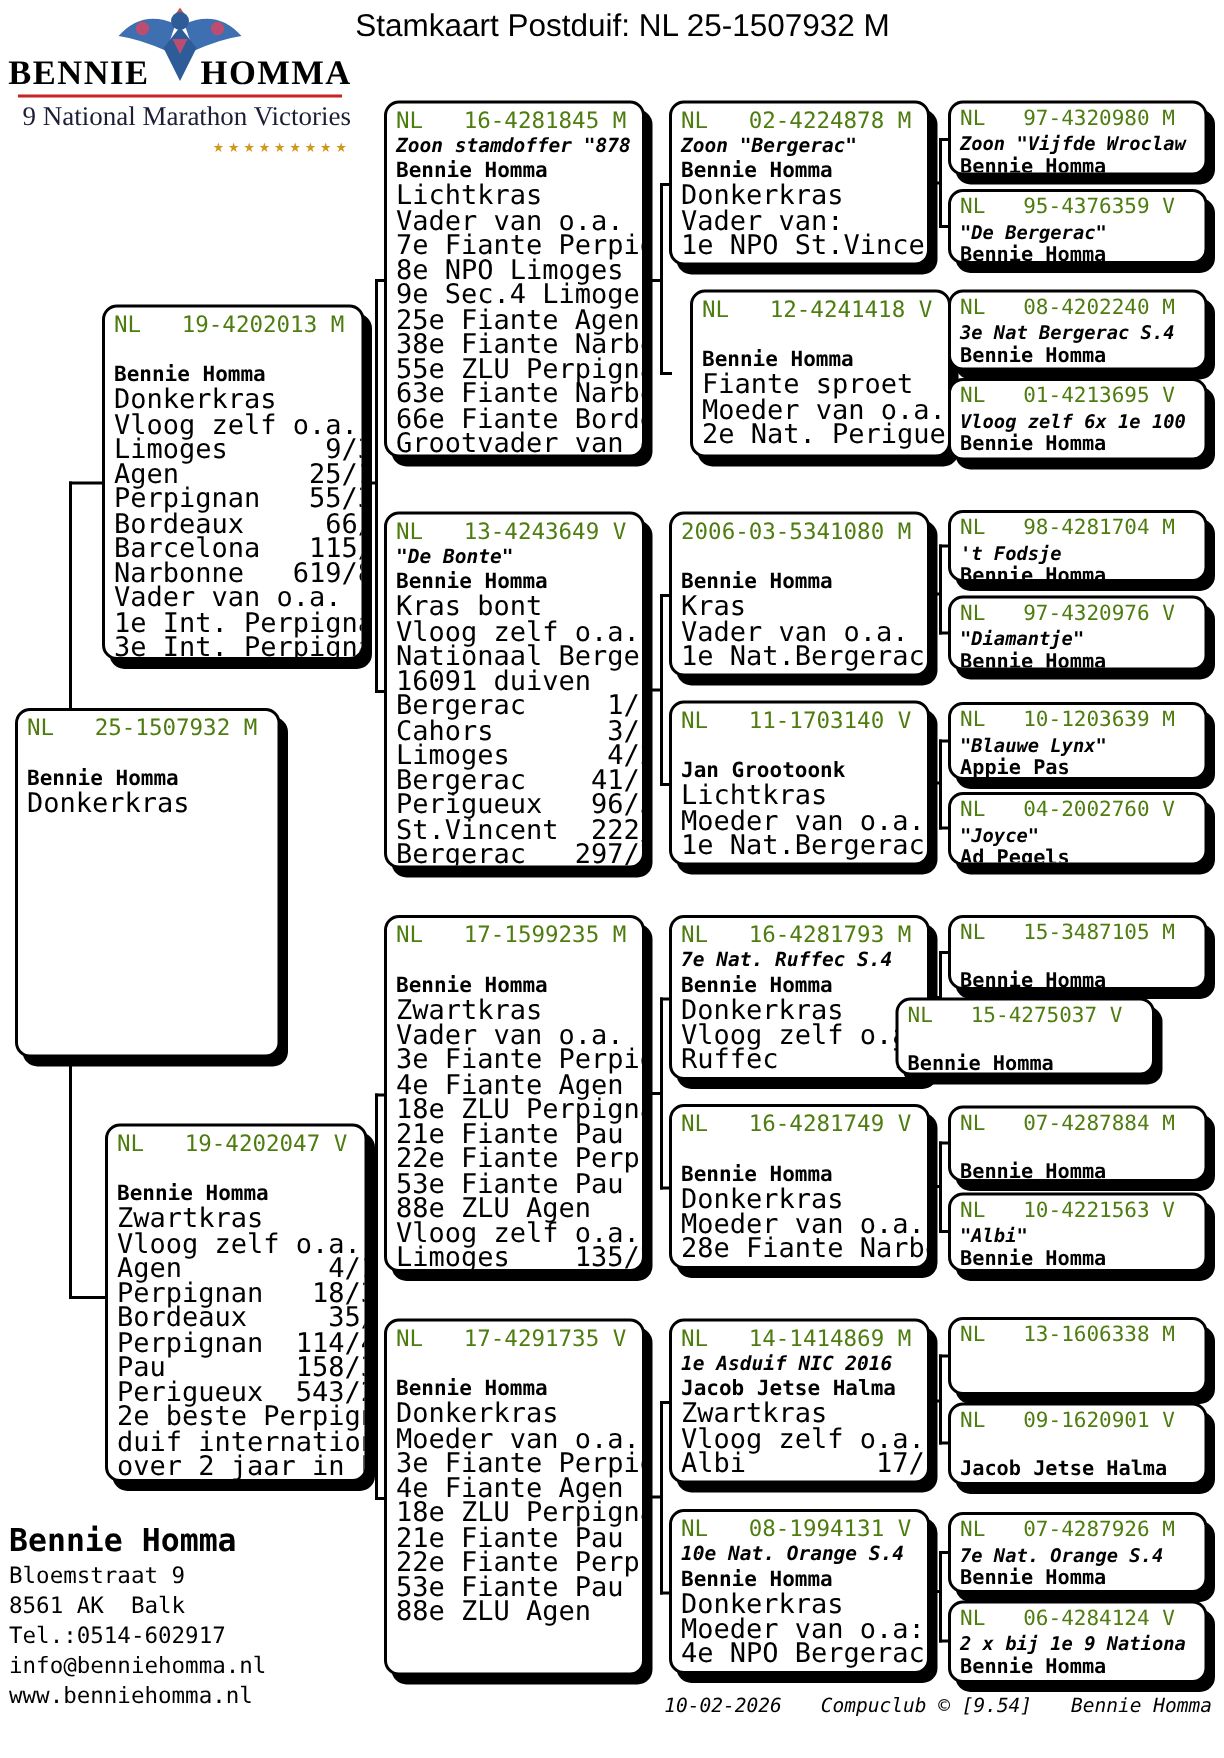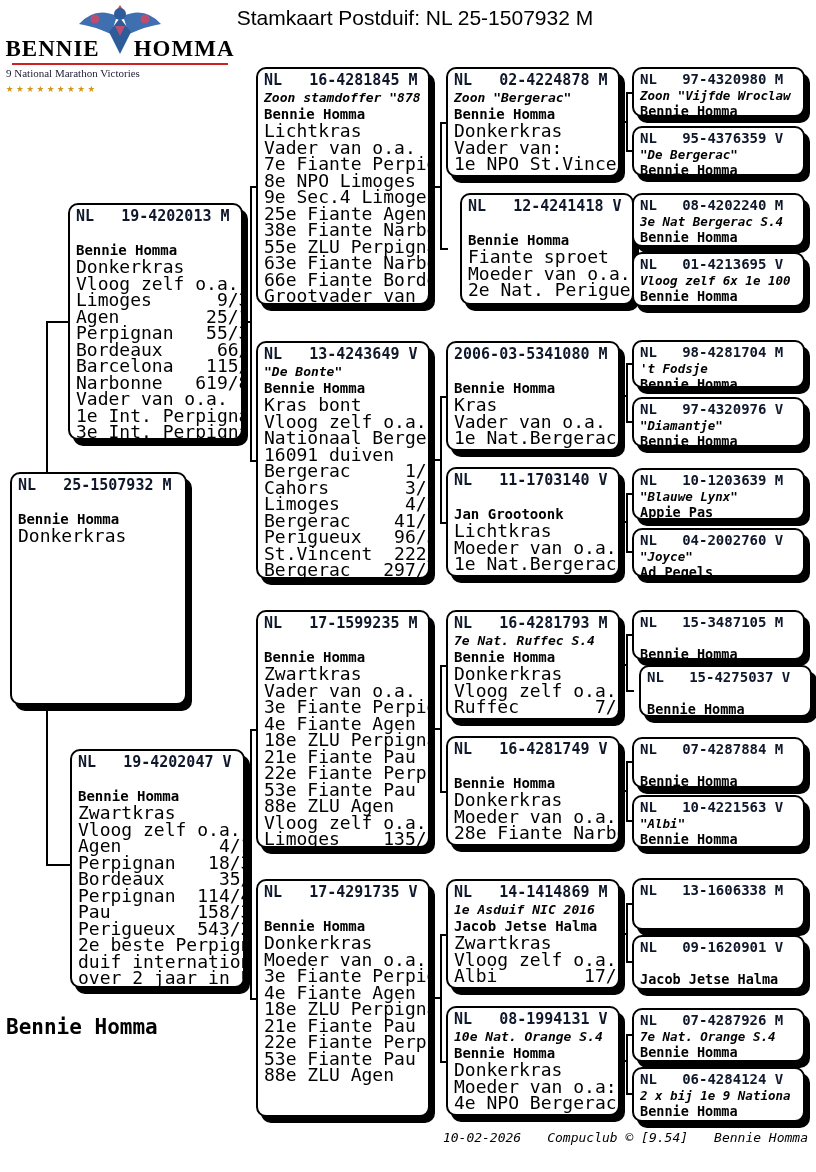--- a/index.html
+++ b/index.html
@@ -2,40 +2,40 @@
 <html><head>
 <meta charset="utf-8">
 <style>
   html,body{margin:0;padding:0}
   body{width:816px;height:1172px;position:relative;background:#fff;
        font-family:"DejaVu Sans Mono", monospace;color:#000;overflow:hidden}
 
   
   .pbox{position:absolute;box-sizing:border-box;background:#fff;border:2px solid #000;
         border-radius:10px;box-shadow:5px 6px 0 #000;padding:2px 6px;overflow:hidden}
-  .ring{font-weight:bold;font-size:15px;line-height:19px;color:#0f172a;white-space:pre}
+  .ring{font-weight:normal;font-size:15px;line-height:19px;color:#4d7c0f;white-space:pre}
   .btitle{font-weight:bold;font-style:italic;font-size:13px;line-height:16px;min-height:16px;white-space:pre}
   .owner{font-weight:bold;font-size:14px;line-height:17px;min-height:17px;white-space:pre}
   .bbody{font-size:18px;line-height:16.5px;white-space:pre}
   .sm .ring{font-size:14px;line-height:17px}
   .sm .btitle{font-size:12.5px;line-height:15px;min-height:15px}
   .sm .owner{font-size:13.5px;line-height:16px;min-height:16px}
 
   
   .ln{position:absolute;background:#000}
 
   
   .title{position:absolute;left:195px;top:6px;width:440px;text-align:center;
          font-family:"Liberation Sans", sans-serif;font-size:21px;color:#000}
-  .logo{position:absolute;left:6px;top:4px;width:228px;text-align:left}
+  .logo{position:absolute;left:6px;top:4px;width:228px;text-align:right}
   .logo svg{position:absolute;left:50%;transform:translateX(-50%);top:0}
   .brand{padding-top:32px;font-family:"Liberation Serif", serif;font-weight:bold;
          font-size:23px;letter-spacing:1px;display:flex;justify-content:center;gap:34px}
   .logo-rule{height:2px;background:#cc2222;margin:1px 6px 2px 6px}
-  .tagline{font-family:"Liberation Serif", serif;font-size:11px;color:#1d1d35}
+  .tagline{font-family:"Liberation Serif", serif;font-size:18px;color:#1d1d35}
   .stars{color:#d4971e;font-size:12px;letter-spacing:3px;margin-top:2px}
 
   
   .addr{position:absolute;left:6px;top:1014px}
   .addr-name{font-weight:bold;font-size:21px;line-height:26px}
   .addr-lines{font-size:15px;line-height:20px;white-space:pre}
 
   
   .footer{position:absolute;right:8px;top:1130px;display:flex;gap:26px;
           font-style:italic;font-size:13px;white-space:pre}
@@ -333,21 +333,21 @@
 <div class="pbox sm" style="left:632px;top:528px;width:173px;height:49px">
   <div class="ring">NL   04-2002760 V</div>
   <div class="btitle">"Joyce"</div>
   <div class="owner">Ad Pegels</div>
 </div>
 <div class="pbox sm" style="left:632px;top:610px;width:173px;height:50px">
   <div class="ring">NL   15-3487105 M</div>
   <div class="btitle"></div>
   <div class="owner">Bennie Homma</div>
 </div>
-<div class="pbox sm" style="left:639px;top:665px;width:173px;height:52px">
+<div class="pbox sm" style="left:597px;top:665px;width:173px;height:52px">
   <div class="ring">NL   15-4275037 V</div>
   <div class="btitle"></div>
   <div class="owner">Bennie Homma</div>
 </div>
 <div class="pbox sm" style="left:632px;top:737px;width:173px;height:51px">
   <div class="ring">NL   07-4287884 M</div>
   <div class="btitle"></div>
   <div class="owner">Bennie Homma</div>
 </div>
 <div class="pbox sm" style="left:632px;top:795px;width:173px;height:53px">
@@ -371,19 +371,24 @@
   <div class="owner">Bennie Homma</div>
 </div>
 <div class="pbox sm" style="left:632px;top:1067px;width:173px;height:55px">
   <div class="ring">NL   06-4284124 V</div>
   <div class="btitle">2 x bij 1e 9 Nationa</div>
   <div class="owner">Bennie Homma</div>
 </div>
 
 <div class="addr">
   <div class="addr-name">Bennie Homma</div>
+  <div class="addr-lines">Bloemstraat 9
+8561 AK  Balk
+Tel.:0514-602917
+info@benniehomma.nl
+www.benniehomma.nl</div>
 </div>
 
 <div class="footer">
   <span>10-02-2026</span>
   <span>Compuclub © [9.54]</span>
   <span>Bennie Homma</span>
 </div>
 
 </body></html>

